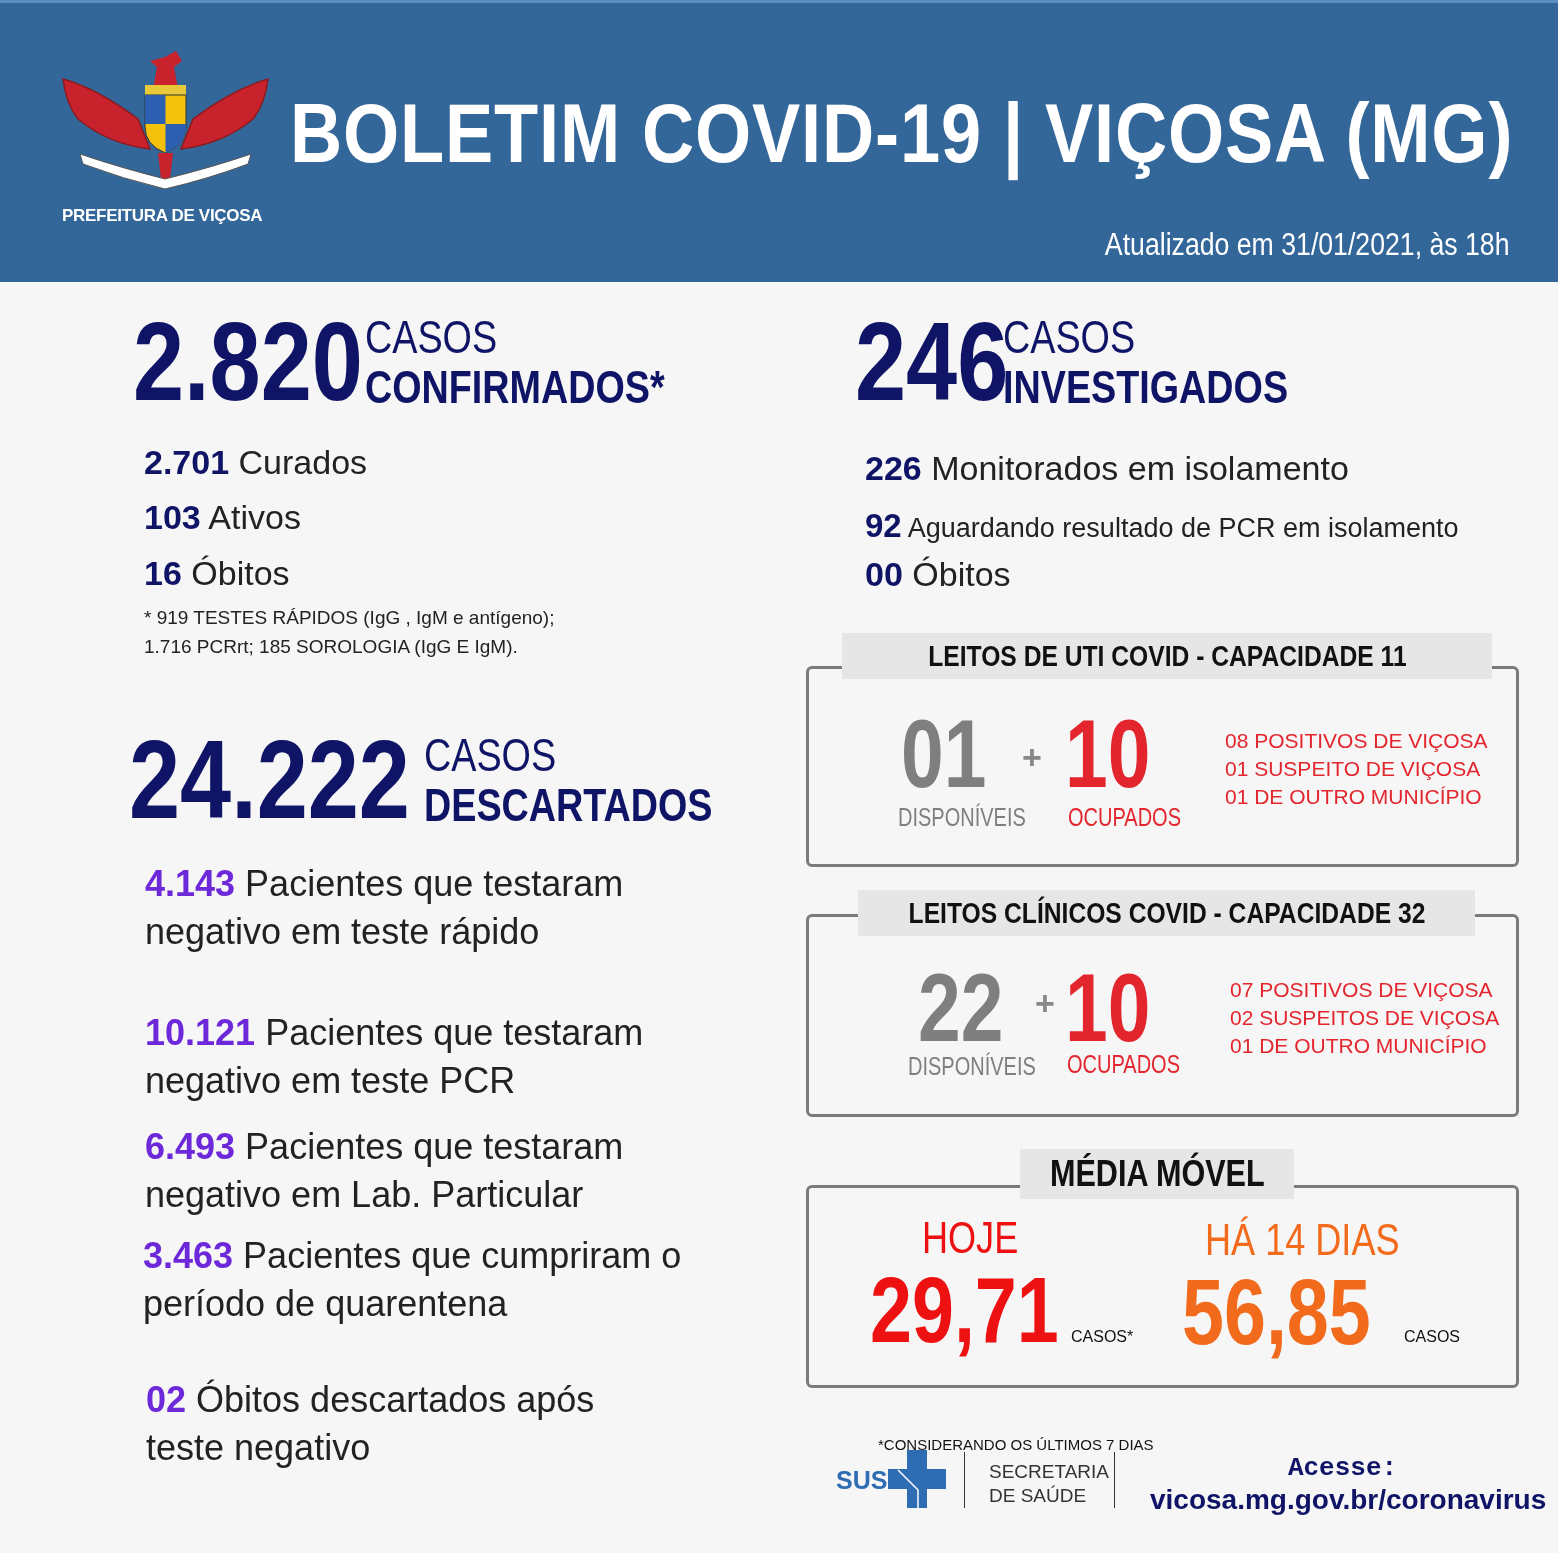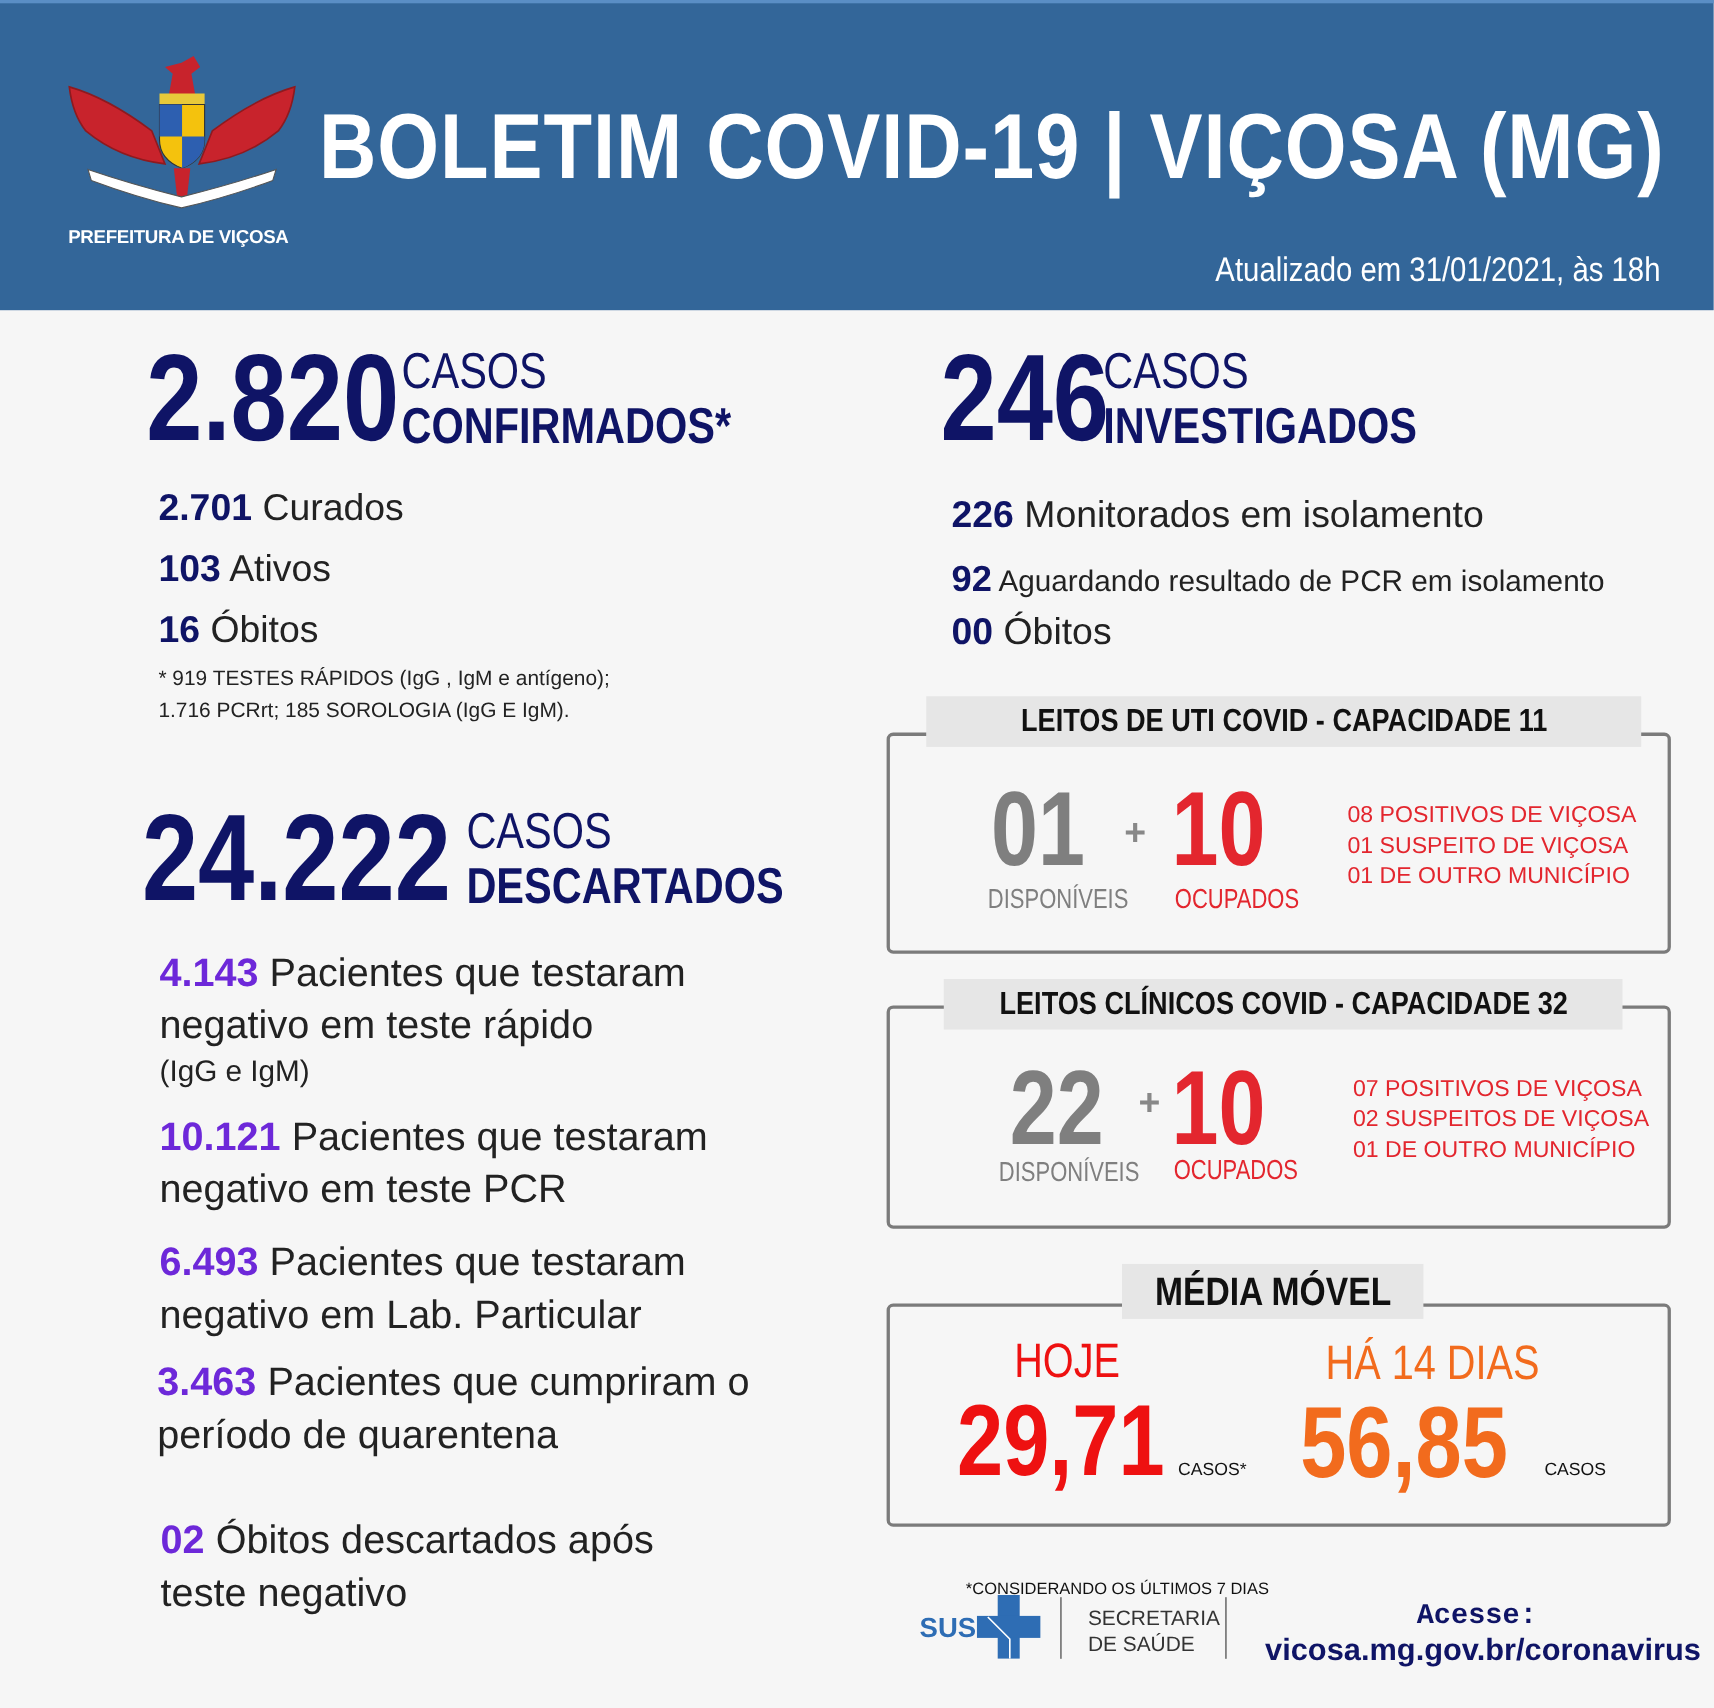--- a/index.html
+++ b/index.html
@@ -100,21 +100,20 @@
 <div class="block" style="left:92px; top:724px;">
   <span class="big navy" style="font-size:112px;">24.222</span>
 </div>
 <div class="lbl" style="left:424px; top:732px;">
   <span class="l1">CASOS</span>
   <span class="l2">DESCARTADOS</span>
 </div>
 
 <div class="desc" style="left:145px; top:860px; width:520px;">
   <b>4.143</b> <span>Pacientes que testaram negativo em teste rápido</span>
-  <small>(IgG e IgM)</small>
 </div>
 <div class="desc" style="left:145px; top:1009px; width:530px;">
   <b>10.121</b> <span>Pacientes que testaram negativo em teste PCR</span>
 </div>
 <div class="desc" style="left:145px; top:1123px; width:530px;">
   <b>6.493</b> <span>Pacientes que testaram negativo em Lab. Particular</span>
 </div>
 <div class="desc" style="left:143px; top:1232px; width:545px;">
   <b>3.463</b> <span>Pacientes que cumpriram o período de quarentena</span>
 </div>

